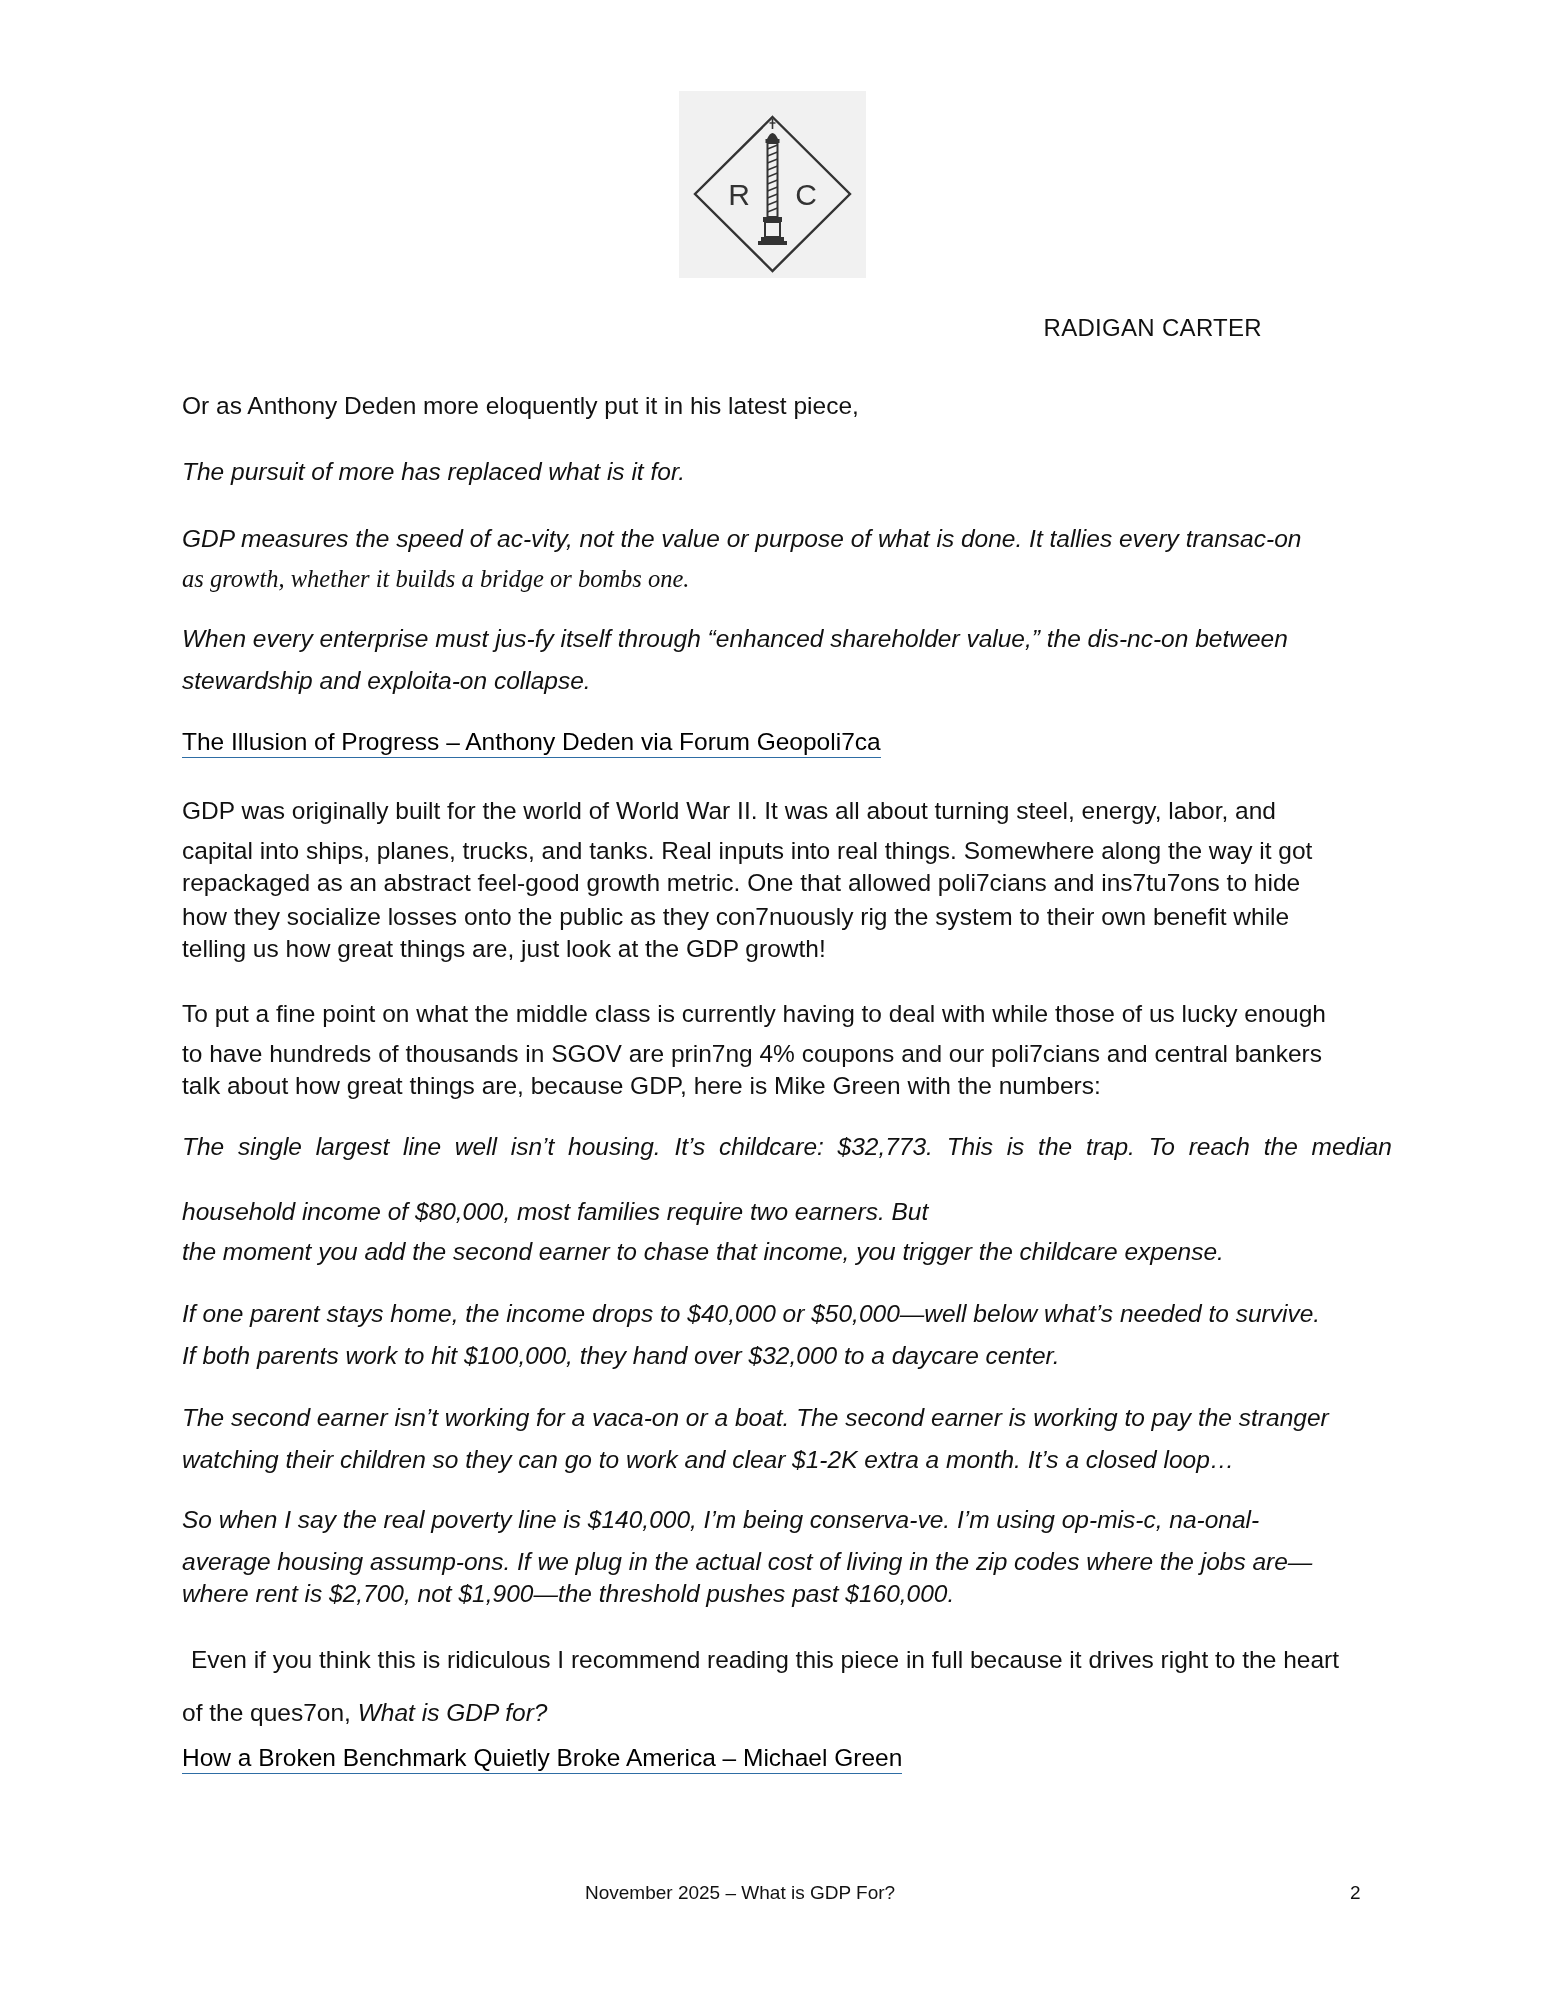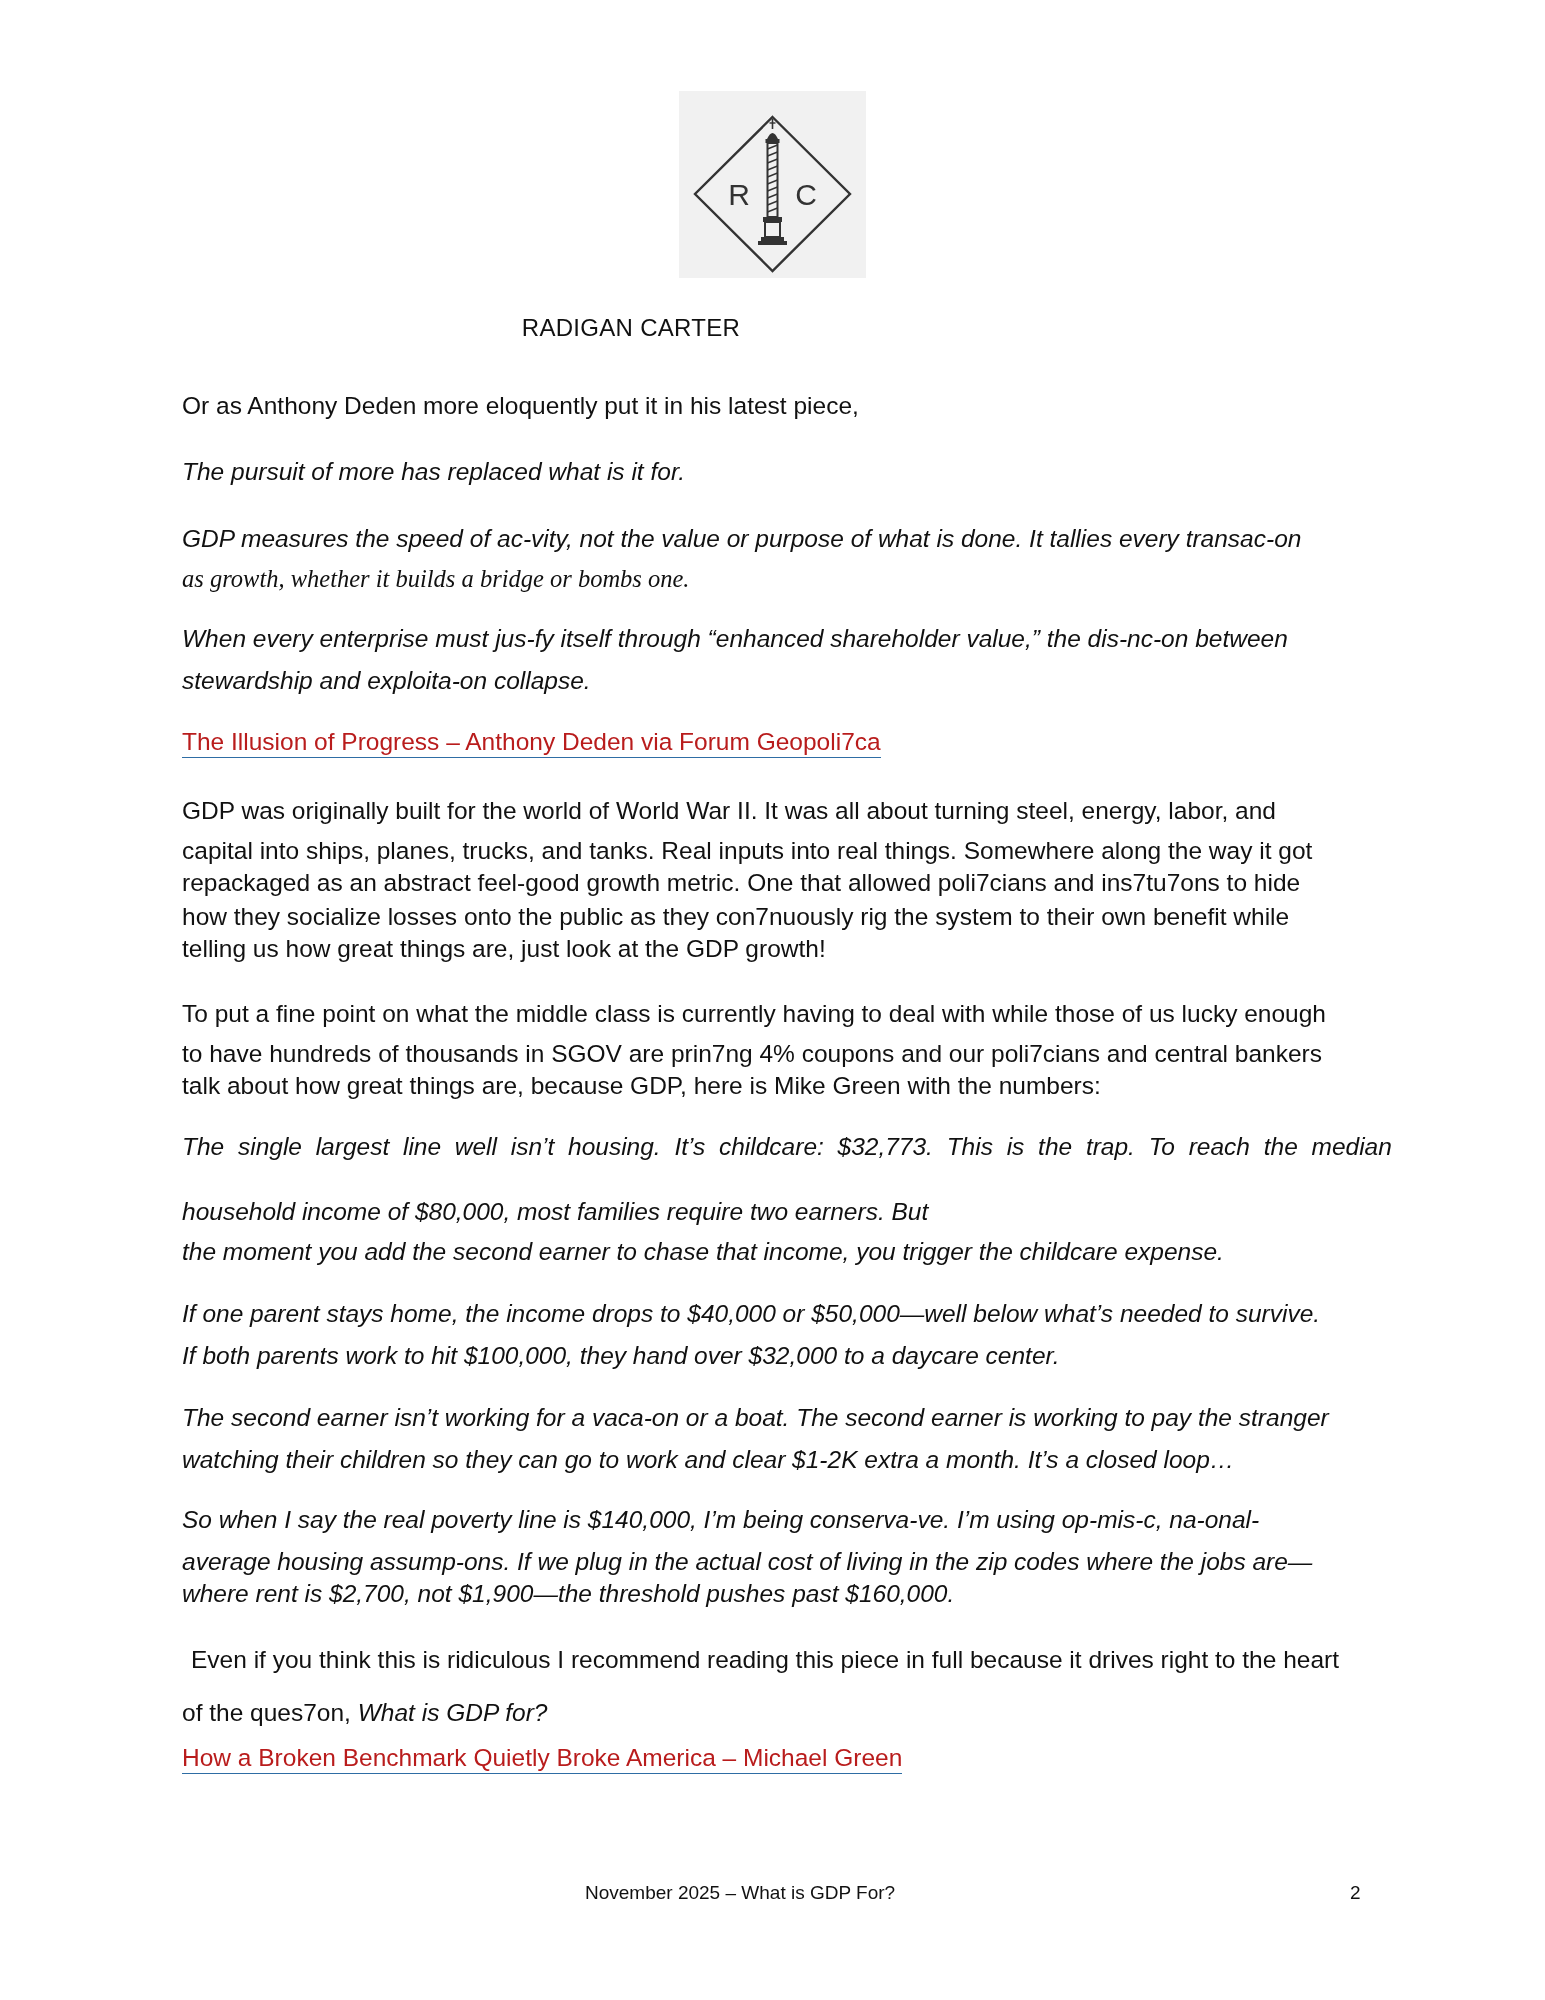--- a/index.html
+++ b/index.html
@@ -1,26 +1,26 @@
 <!DOCTYPE html>
 <html><head>
 <meta charset="utf-8">
 <style>
   html, body { margin: 0; padding: 0; background: #ffffff; }
   body { width: 1545px; height: 2000px; position: relative; overflow: hidden; color: #111; }
   .page { position: absolute; left: 0; top: 0; width: 1545px; height: 2000px; }
   .logo-box { position: absolute; left: 679px; top: 91px; width: 187px; height: 187px; background: #f1f1f1; }
   .logo-box svg { width: 187px; height: 187px; display: block; }
-  .brand { position: absolute; left: 0; width: 1262px; top: 314px; text-align: center;
+  .brand { position: absolute; left: 0; width: 1262px; top: 314px; text-align: right;
            font-family: "Liberation Sans", sans-serif; font-size: 24px; letter-spacing: 0.3px; color: #111; }
   .p { position: absolute; left: 182px; width: 1210px; font-family: "Liberation Sans", sans-serif;
        font-size: 24.5px; color: #111; margin: 0; white-space: nowrap; }
   .p .ln { display: block; position: absolute; left: 0; white-space: nowrap; }
   .it { font-style: italic; }
-  .link { color: #b91c1c; text-decoration: none; border-bottom: 1.6px solid #2e6da4; padding-bottom: 2px; cursor: pointer; }
+  .link { color: #000000; text-decoration: none; border-bottom: 1.6px solid #2e6da4; padding-bottom: 2px; cursor: pointer; }
   .footer { position: absolute; top: 1882px; font-family: "Liberation Sans", sans-serif; font-size: 19px; color: #111; }
   .just { display: flex; justify-content: space-between; width: 1210px; }
 </style>
 </head>
 <body>
 
 <div class="page">
 
   <div class="logo-box">
     <svg viewBox="0 0 187 187">

